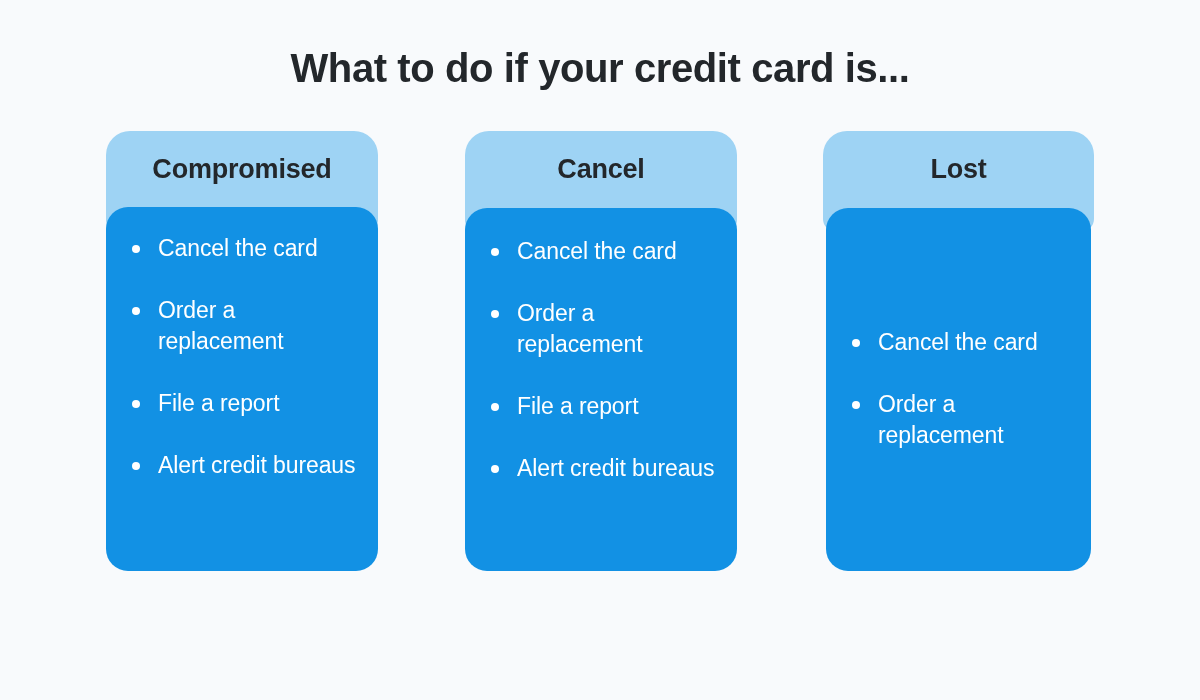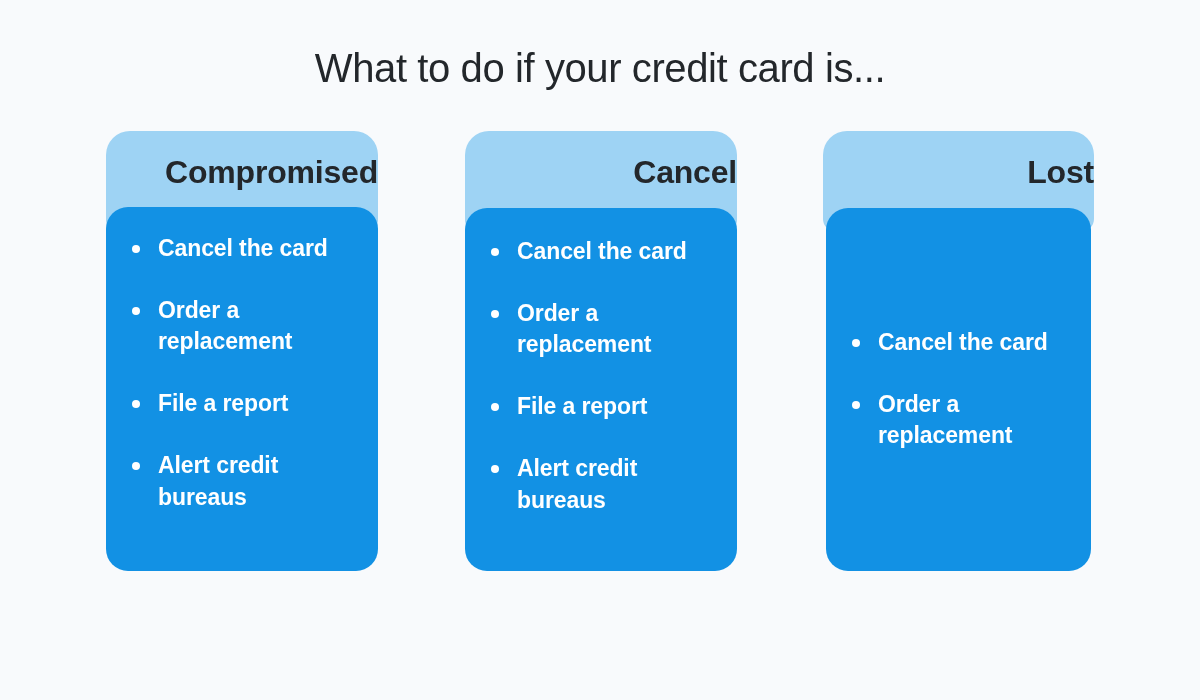--- a/index.html
+++ b/index.html
@@ -21,21 +21,21 @@
     box-sizing: border-box;
   }
 
   .page-title {
     position: absolute;
     top: 44px;
     left: 0;
     width: 1200px;
     text-align: center;
     font-size: 40px;
-    font-weight: normal;
+    font-weight: bold;
     color: #23272b;
     letter-spacing: -0.4px;
     line-height: 1.2;
     white-space: nowrap;
   }
 
   .cards {
     position: absolute;
     top: 131px;
     left: 106px;
@@ -58,22 +58,22 @@
     background: #9ed3f4;
     border-radius: 24px 24px 10px 10px;
     box-sizing: border-box;
   }
 
   .card-header-title {
     position: absolute;
     top: 22px;
     left: 0;
     width: 100%;
-    text-align: right;
-    font-size: 32px;
+    text-align: center;
+    font-size: 27px;
     font-weight: bold;
     color: #23272b;
     letter-spacing: -0.2px;
     line-height: 1.2;
     white-space: nowrap;
   }
 
   .card-body {
     position: absolute;
     top: 76px;
@@ -89,21 +89,21 @@
     list-style: none;
     margin: 0;
     padding: 0;
     width: 100%;
   }
 
   .bullet-item {
     position: relative;
     color: #ffffff;
     font-size: 23px;
-    font-weight: bold;
+    font-weight: normal;
     line-height: 1.38;
     letter-spacing: -0.1px;
     padding-left: 52px;
     padding-right: 14px;
     box-sizing: border-box;
   }
 
   .bullet-dot {
     position: absolute;
     left: 26px;

